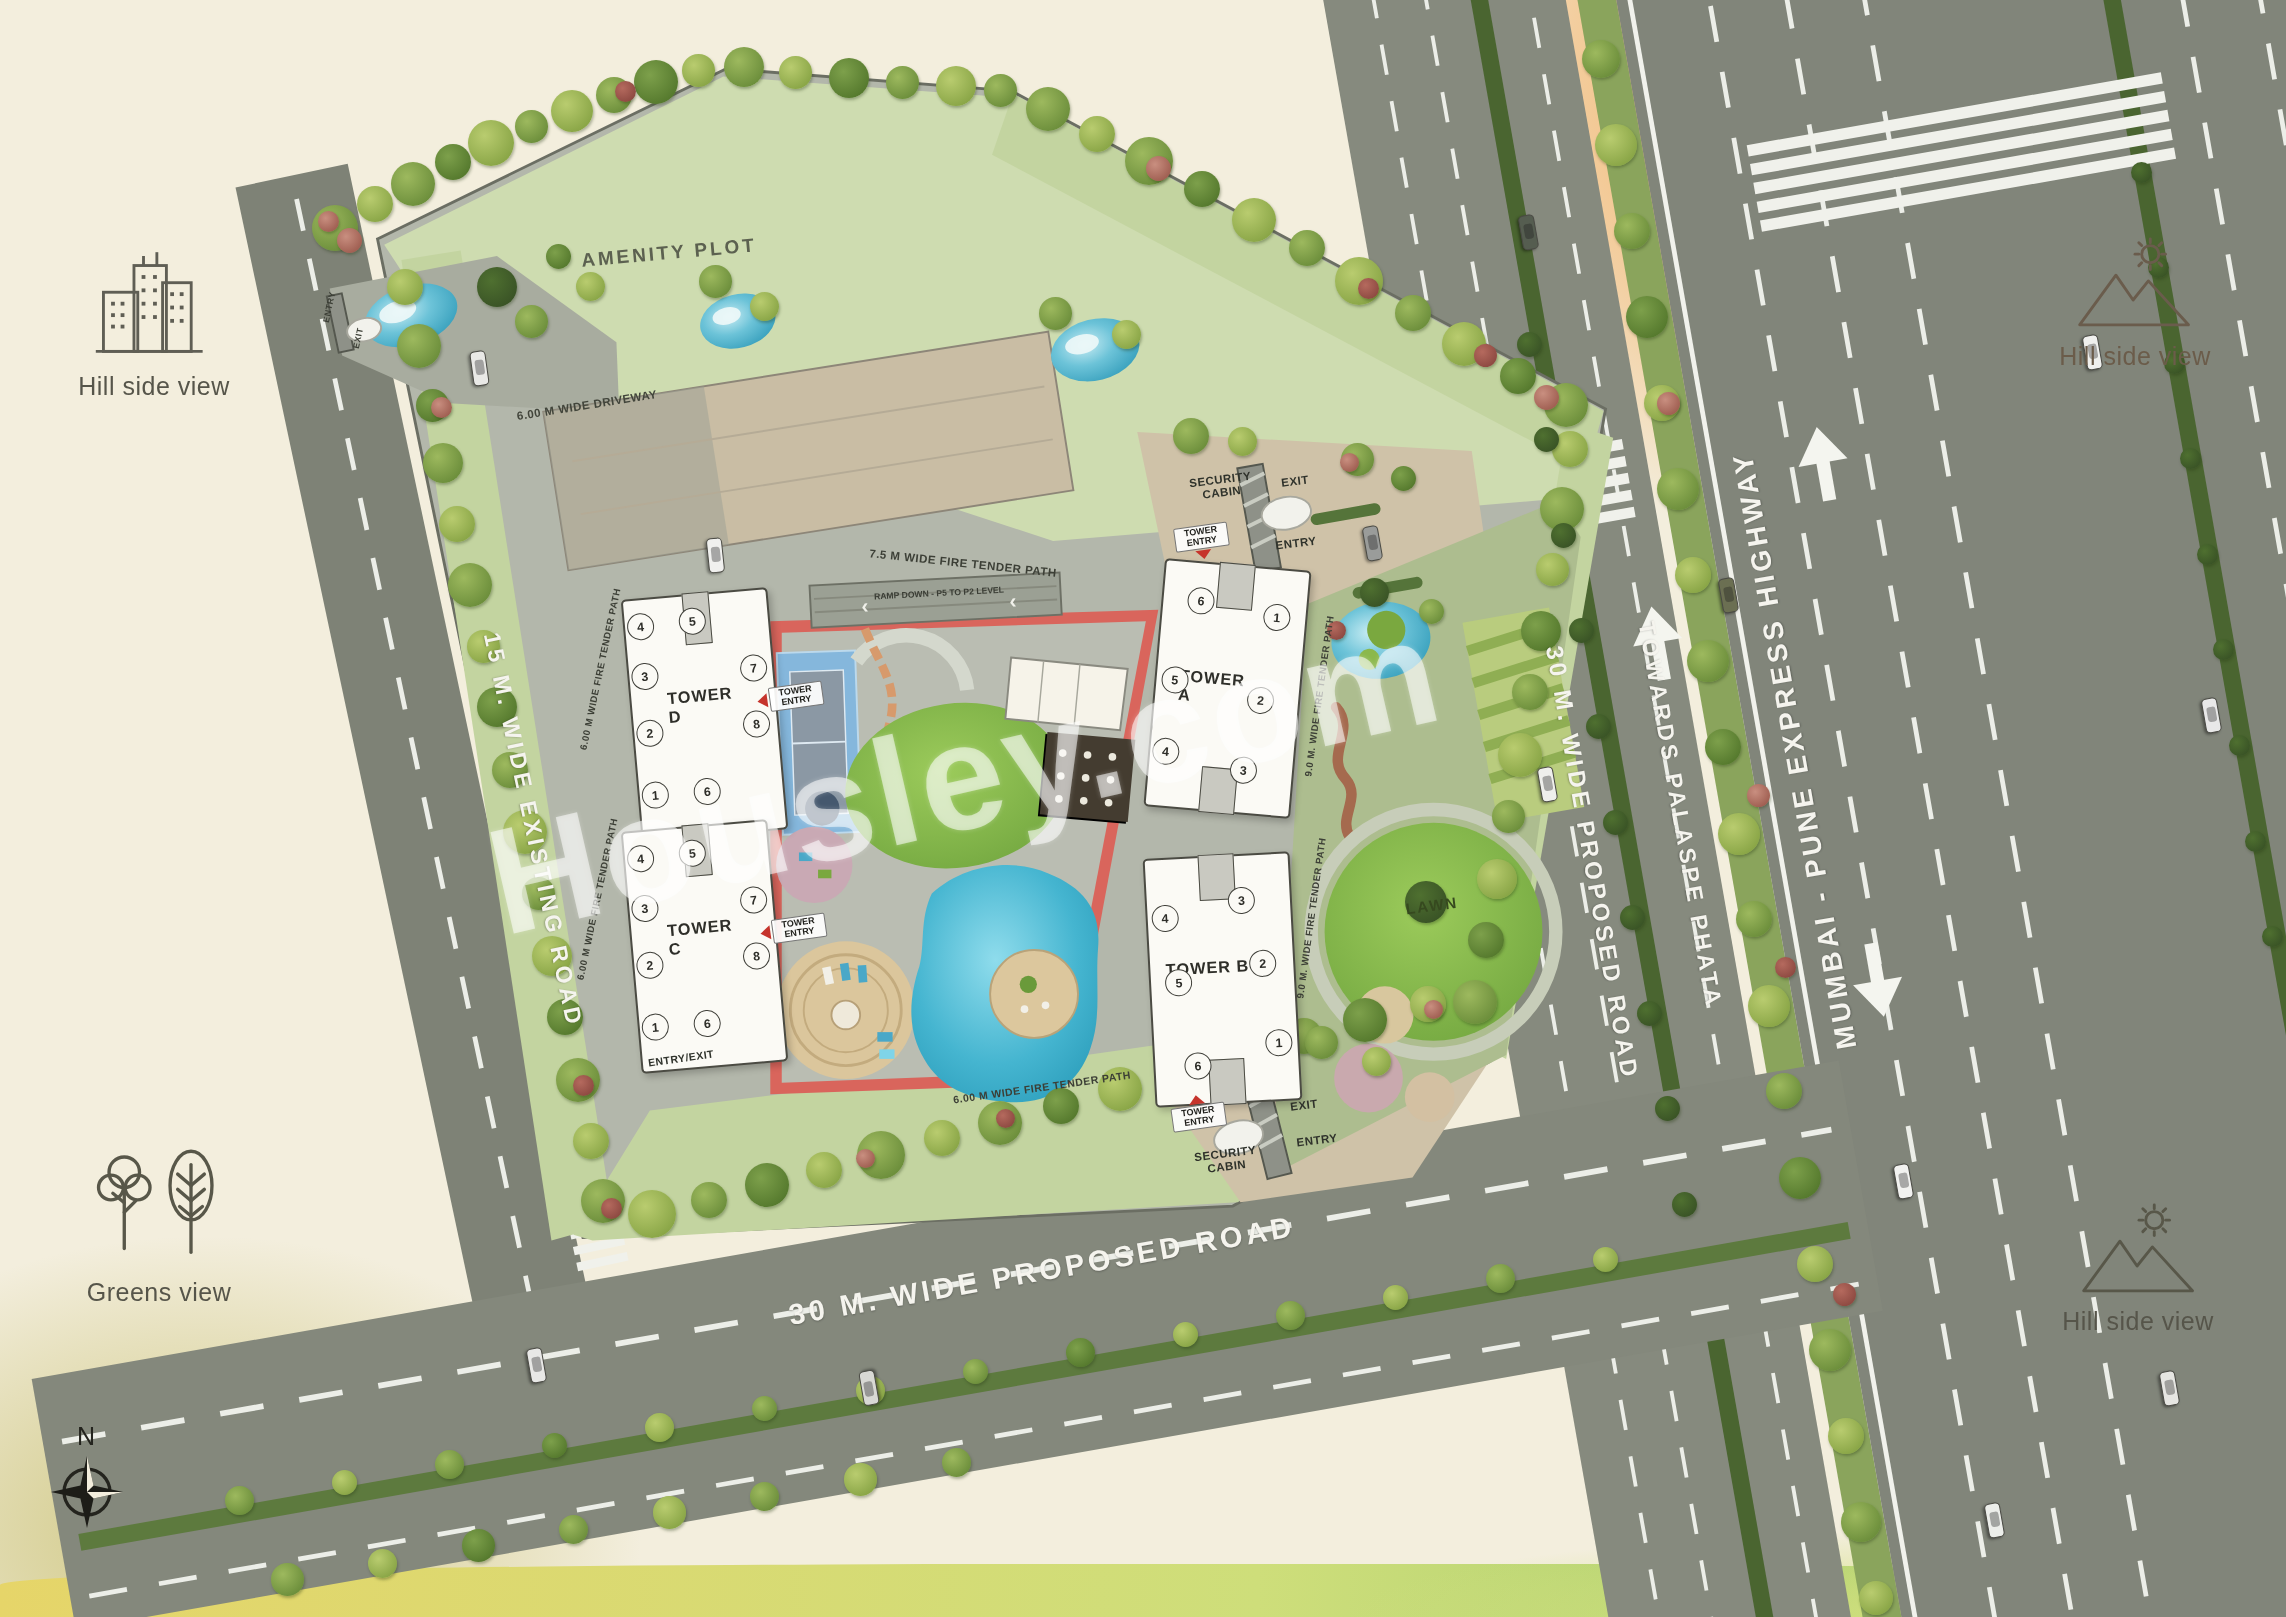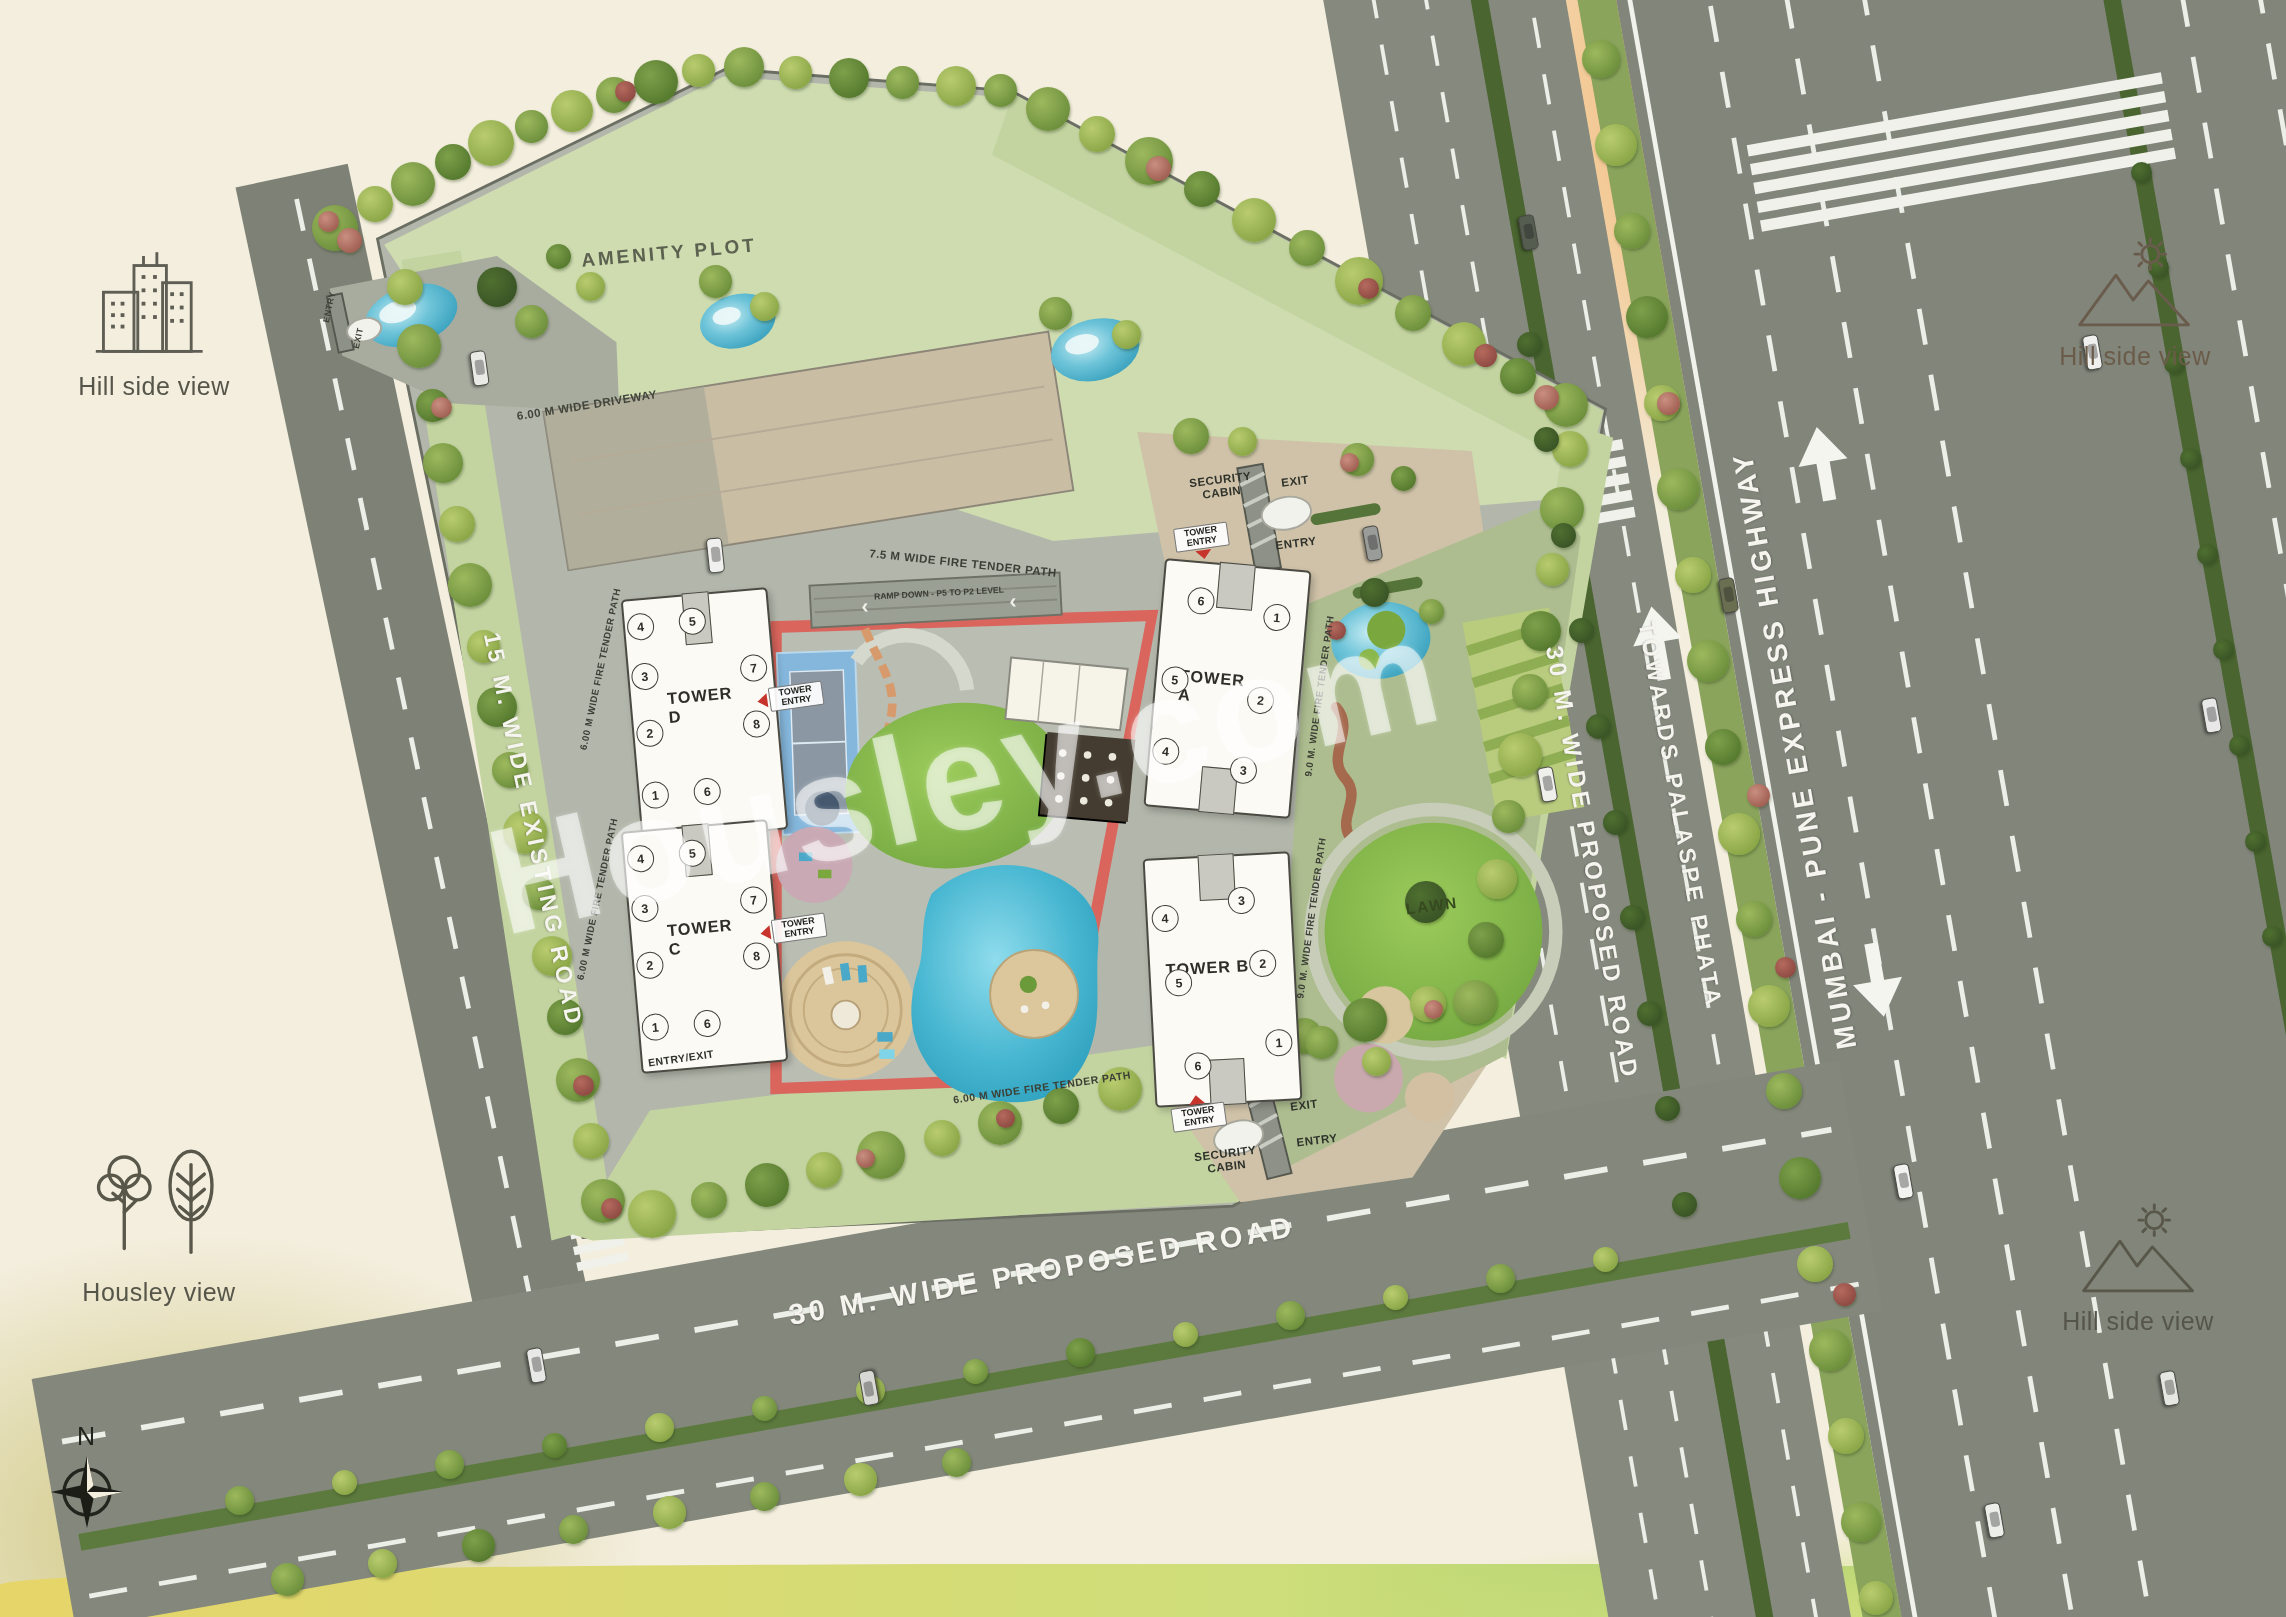--- a/index.html
+++ b/index.html
@@ -662,21 +662,21 @@
       <ellipse cx="112" cy="52" rx="22" ry="36"></ellipse>
       <line x1="112" y1="30" x2="112" y2="122"></line>
       <line x1="112" y1="52" x2="98" y2="40"></line>
         <line x1="112" y1="52" x2="126" y2="40"></line>
       <line x1="112" y1="68" x2="98" y2="56"></line>
         <line x1="112" y1="68" x2="126" y2="56"></line>
       <line x1="112" y1="84" x2="100" y2="74"></line>
         <line x1="112" y1="84" x2="124" y2="74"></line>
     </svg>
   </div>
-  <div class="lbl viewlbl" style="left:159px;top:1292px;">Housley view</div>
+  <div class="lbl viewlbl" style="left:159px;top:1292px;">Greens view</div>
 
   <div class="lbl" style="left:86px;top:1436px;font-size:25px;font-weight:normal;color:#24241e;">N</div>
   <div class="icnbox" style="left:46px;top:1451px;">
     <svg width="82" height="82" viewBox="0 0 100 100">
       <circle cx="50" cy="50" r="28" fill="none" stroke="#24241e" stroke-width="4"></circle>
       <path d="M50,6 L58,42 L94,50 L58,58 L50,94 L42,58 L6,50 L42,42 Z" fill="#1d1d18"></path>
       <path d="M50,6 L58,42 L50,50 Z" fill="#f3eedd"></path>
       <path d="M94,50 L58,58 L50,50 Z" fill="#f3eedd"></path>
     </svg>
   </div>

